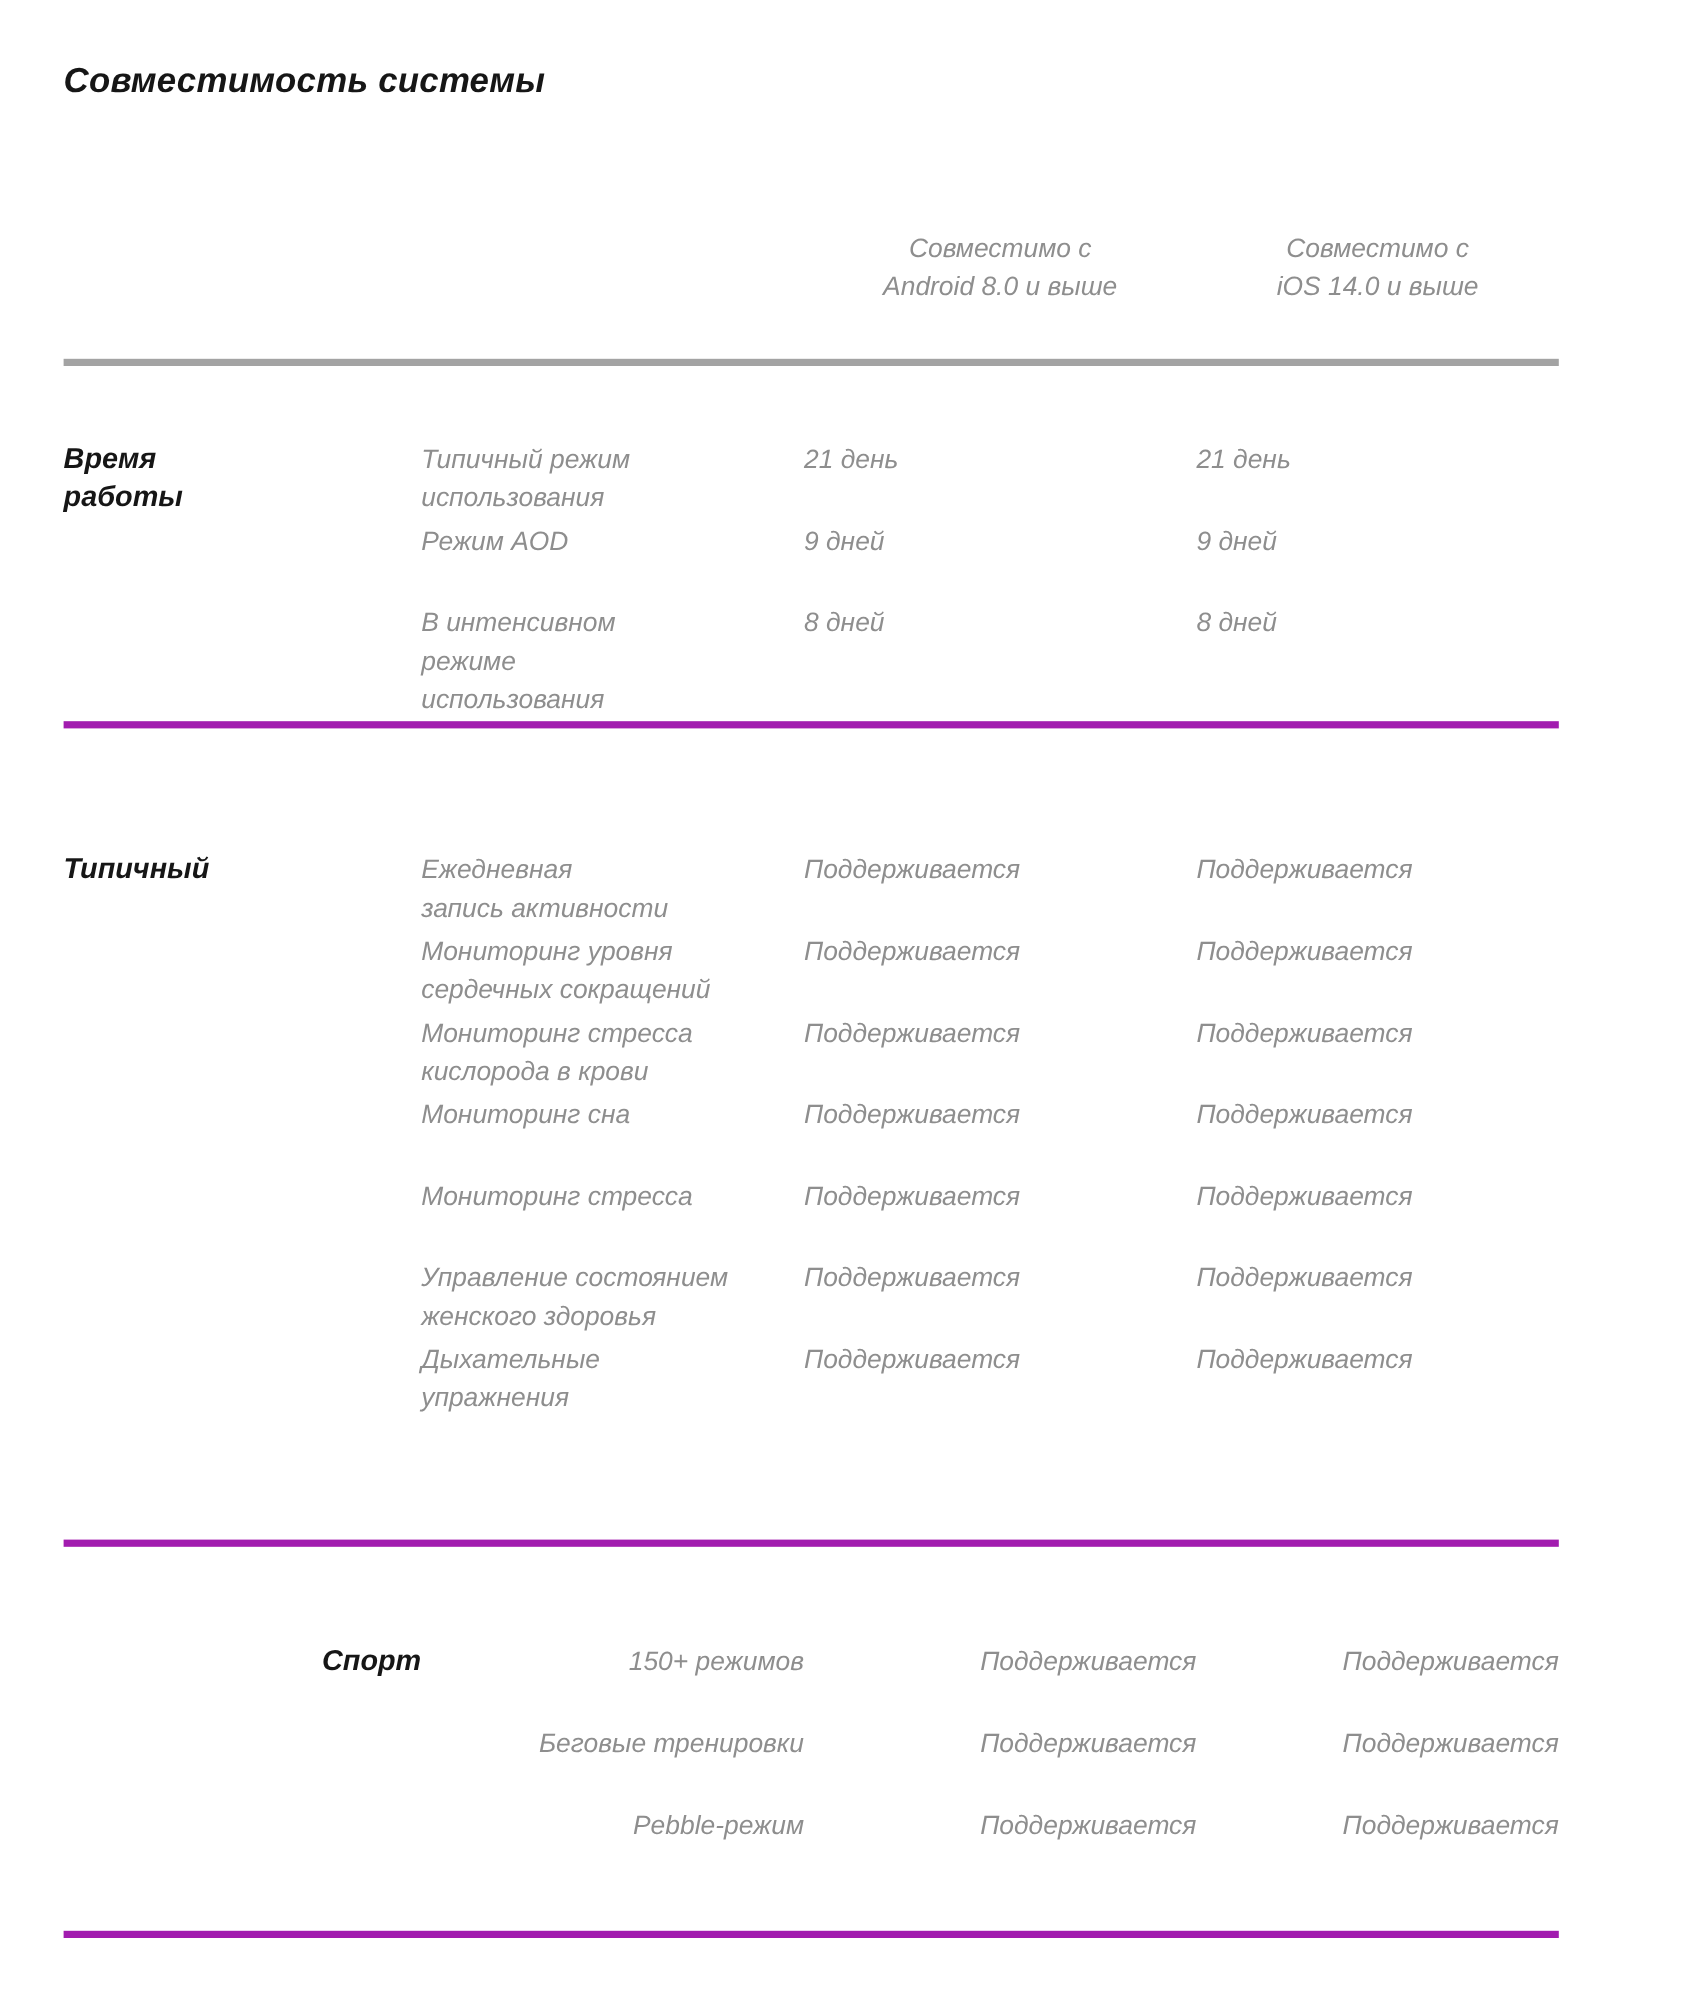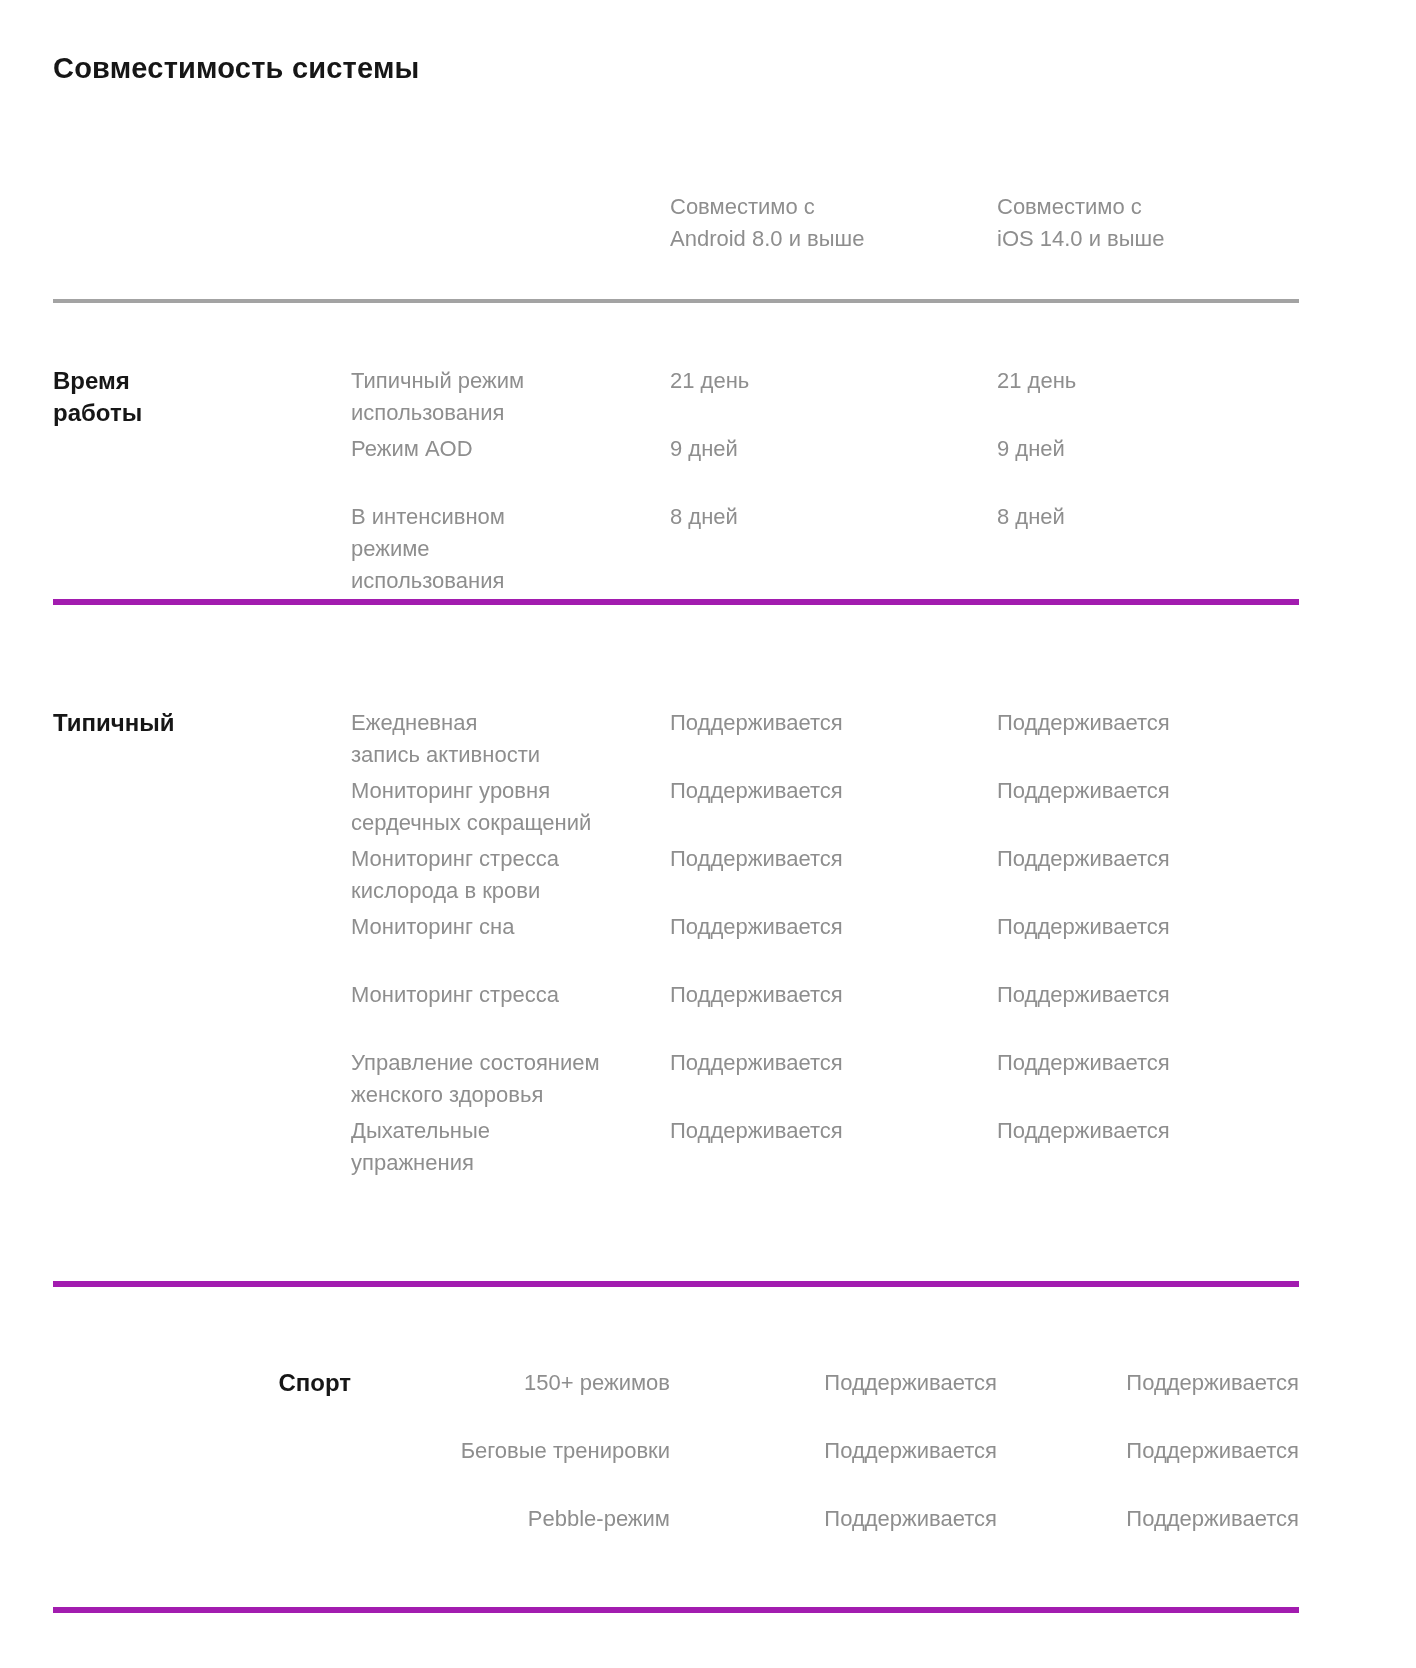--- a/index.html
+++ b/index.html
@@ -7,36 +7,38 @@
     background: #ffffff;
     font-family: "Liberation Sans", sans-serif;
   }
   body {
     width: 1416px;
     min-height: 1668px;
     margin: 0 auto;
   }
   .page {
     padding: 52px 117px 0 53px; 
+    font-style: italic;
   }
   .title {
     font-size: 29px;
     font-weight: 700;
     color: #161616;
     letter-spacing: 0.2px;
   }
   .grid {
     display: grid;
     grid-template-columns: 298px 319px 327px 1fr;
     align-items: start;
   }
   .header-row {
     margin-top: 106px;
     padding-bottom: 44px;
-    border-bottom: 4px solid #a3a3a3;
+    border-bottom: 6px solid #a3a3a3;
+    text-align: center;
   }
   .head {
     font-size: 22px;
     line-height: 32px;
     color: #8e8e8e;
     white-space: pre-line;
   }
   .section {
     border-bottom: 6px solid #a21caf;
   }

